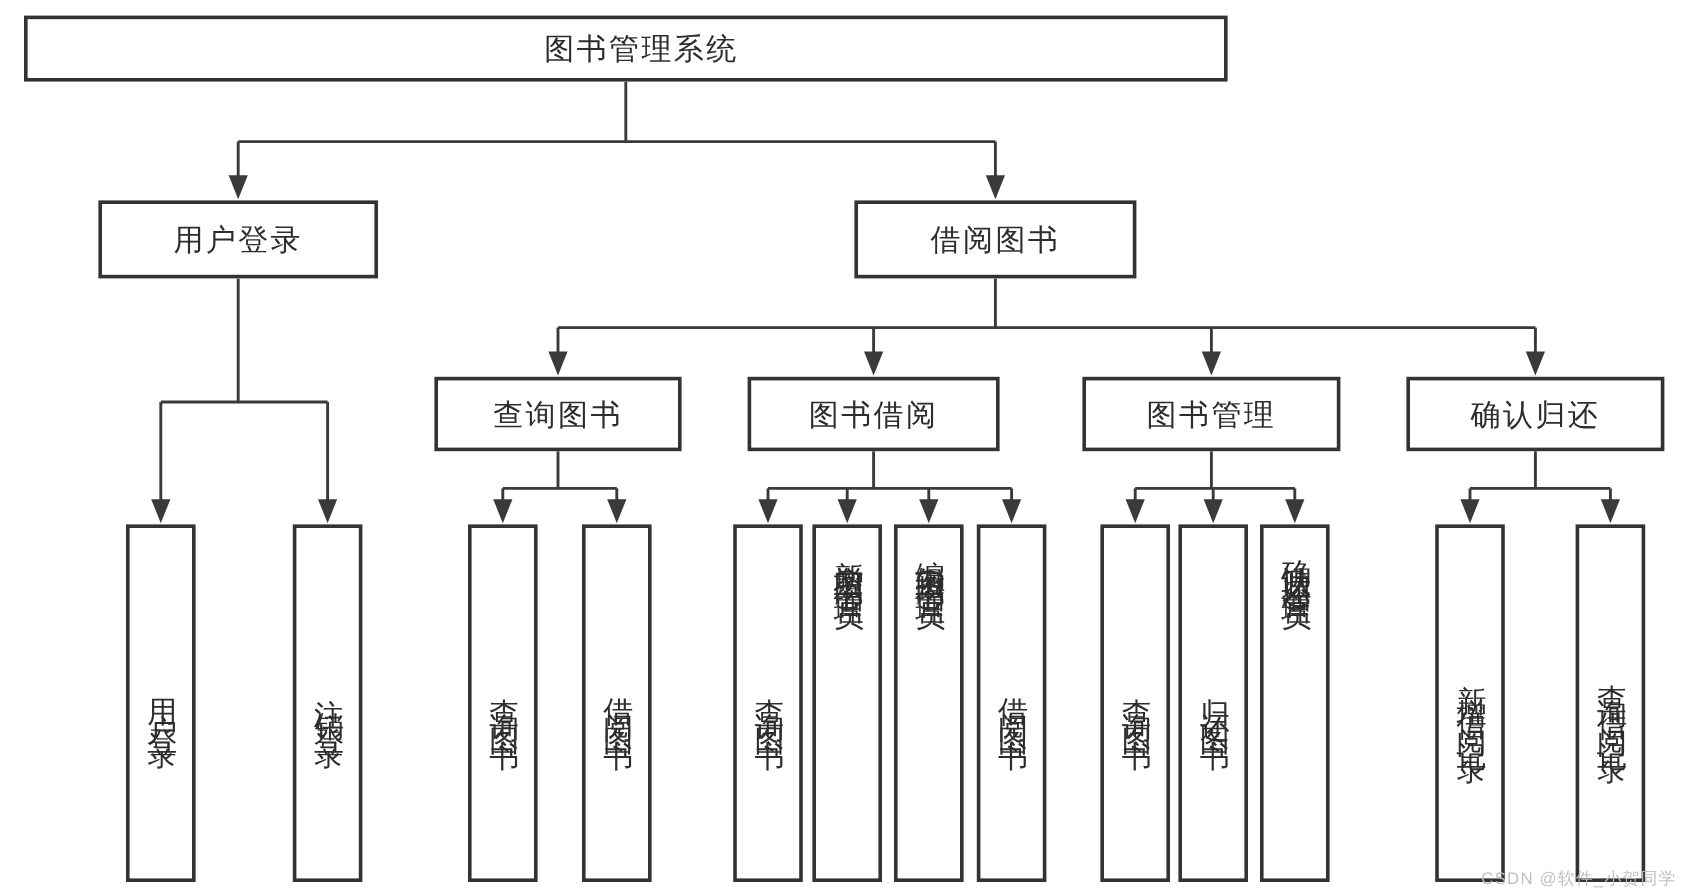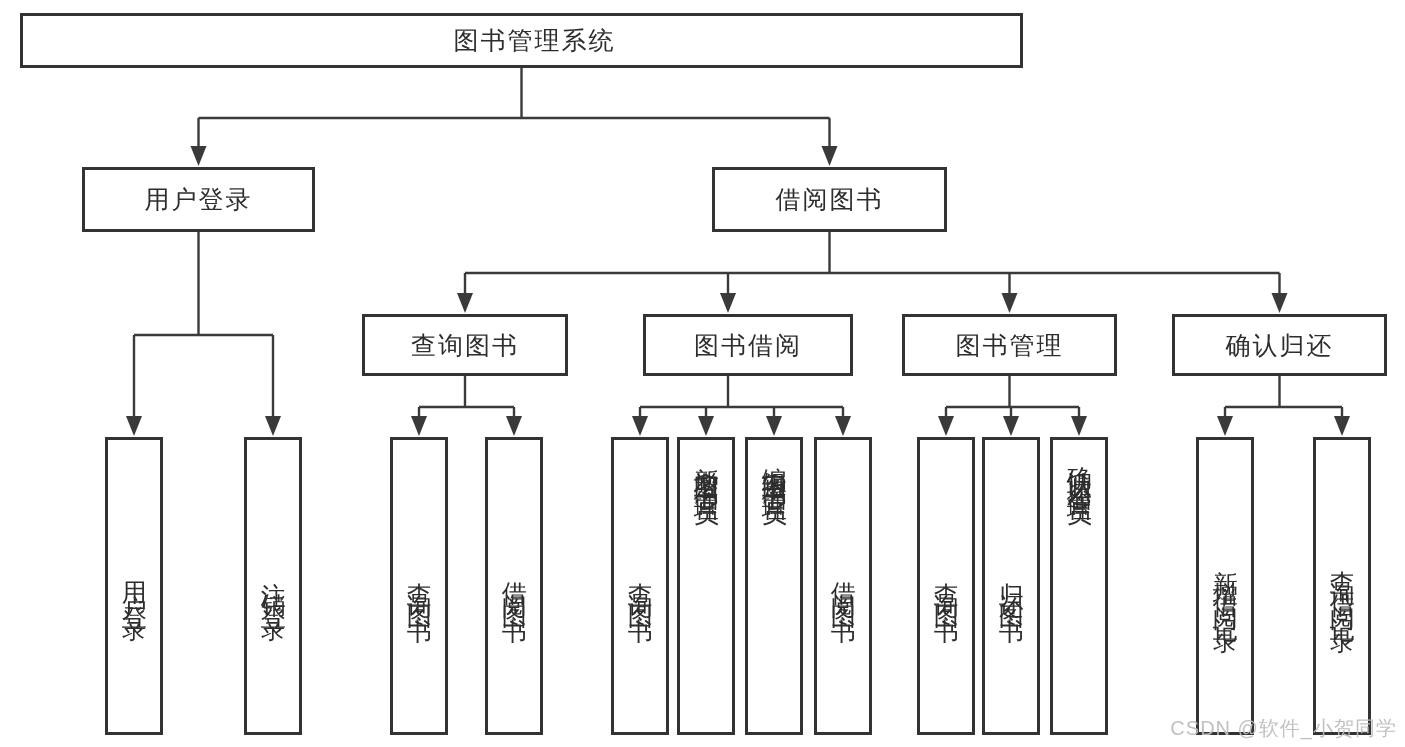--- a/index.html
+++ b/index.html
@@ -38,21 +38,21 @@
     text-orientation: mixed;
     font-size: 25px;
     line-height: 1.1;
   }
   .leaf-short .node-label { letter-spacing: 12px; }
   .leaf-long { align-items: flex-start; padding-top: 7px; }
   .leaf-long .node-label { letter-spacing: 5px; }
   .watermark {
     position: absolute;
     right: 8px; bottom: 5px;
-    font-size: 20px;
+    font-size: 14px;
     letter-spacing: 1px;
     color: #bdbdbd;
     opacity: 0.95;
     white-space: nowrap;
   }
 </style>
 </head>
 <body>
 
 <div class="canvas">
@@ -116,21 +116,21 @@
       </div>
       <div class="node hbox" style="left: 82px; top: 167px; width: 233px; height: 65px; border-color: rgb(51, 51, 51); color: rgb(45, 45, 45);">
         <span class="node-label">用户登录</span>
       </div>
       <div class="node hbox" style="left: 712px; top: 167px; width: 235px; height: 65px; border-color: rgb(51, 51, 51); color: rgb(45, 45, 45);">
         <span class="node-label">借阅图书</span>
       </div>
       <div class="node hbox" style="left: 362px; top: 314px; width: 206px; height: 62px; border-color: rgb(51, 51, 51); color: rgb(45, 45, 45);">
         <span class="node-label">查询图书</span>
       </div>
-      <div class="node hbox" style="left: 623px; top: 314px; width: 210px; height: 62px; border-color: rgb(51, 51, 51); color: rgb(45, 45, 45); margin-left: 20px;">
+      <div class="node hbox" style="left: 623px; top: 314px; width: 210px; height: 62px; border-color: rgb(51, 51, 51); color: rgb(45, 45, 45);">
         <span class="node-label">图书借阅</span>
       </div>
       <div class="node hbox" style="left: 902px; top: 314px; width: 215px; height: 62px; border-color: rgb(51, 51, 51); color: rgb(45, 45, 45);">
         <span class="node-label">图书管理</span>
       </div>
       <div class="node hbox" style="left: 1172px; top: 314px; width: 215px; height: 62px; border-color: rgb(51, 51, 51); color: rgb(45, 45, 45);">
         <span class="node-label">确认归还</span>
       </div>
       <div class="node leaf leaf-short" style="left: 105px; top: 437px; width: 58px; height: 298px; border-color: rgb(51, 51, 51); color: rgb(45, 45, 45);">
         <span class="node-label">用户登录</span>

